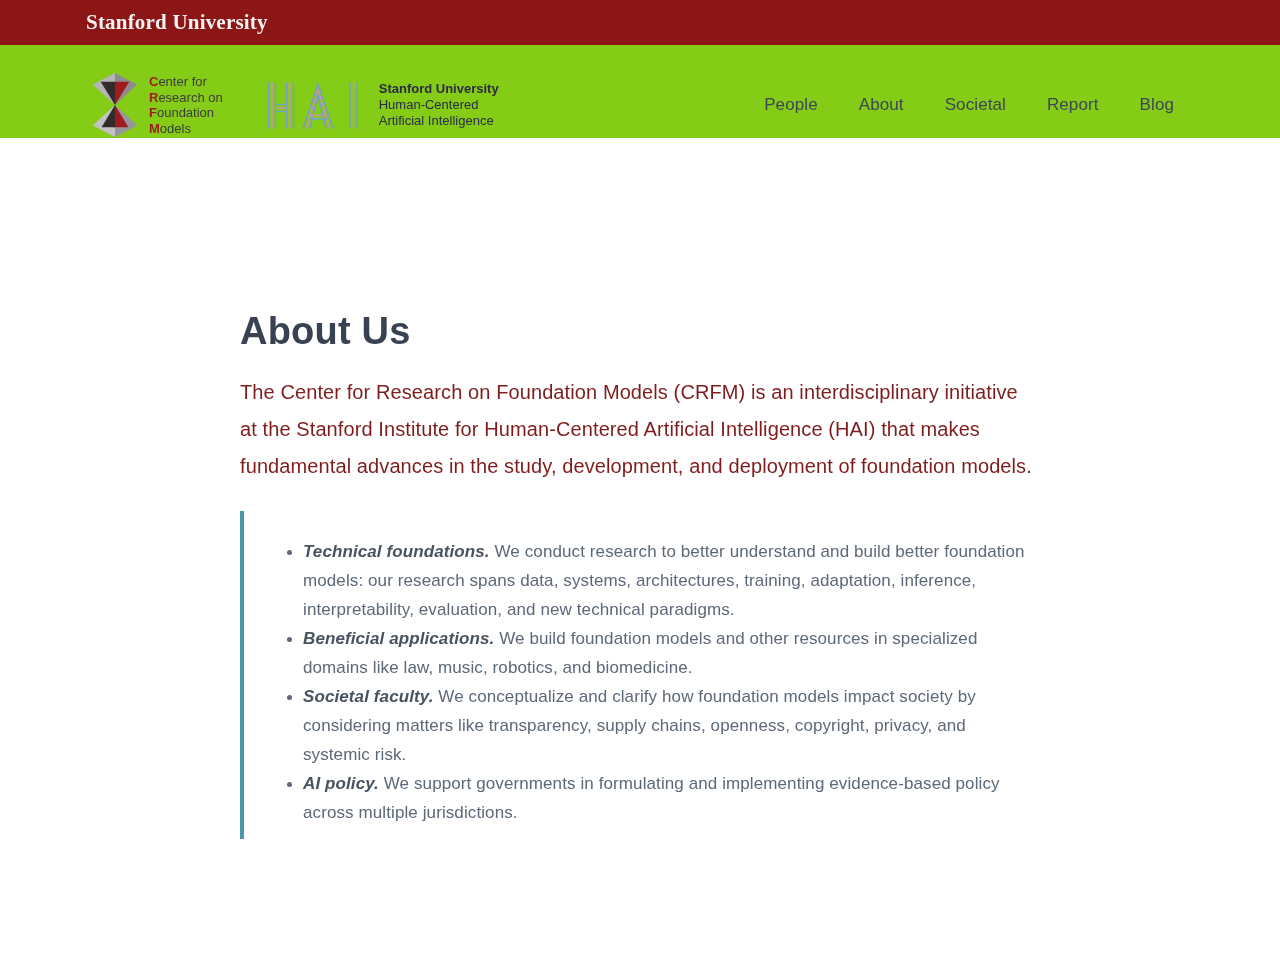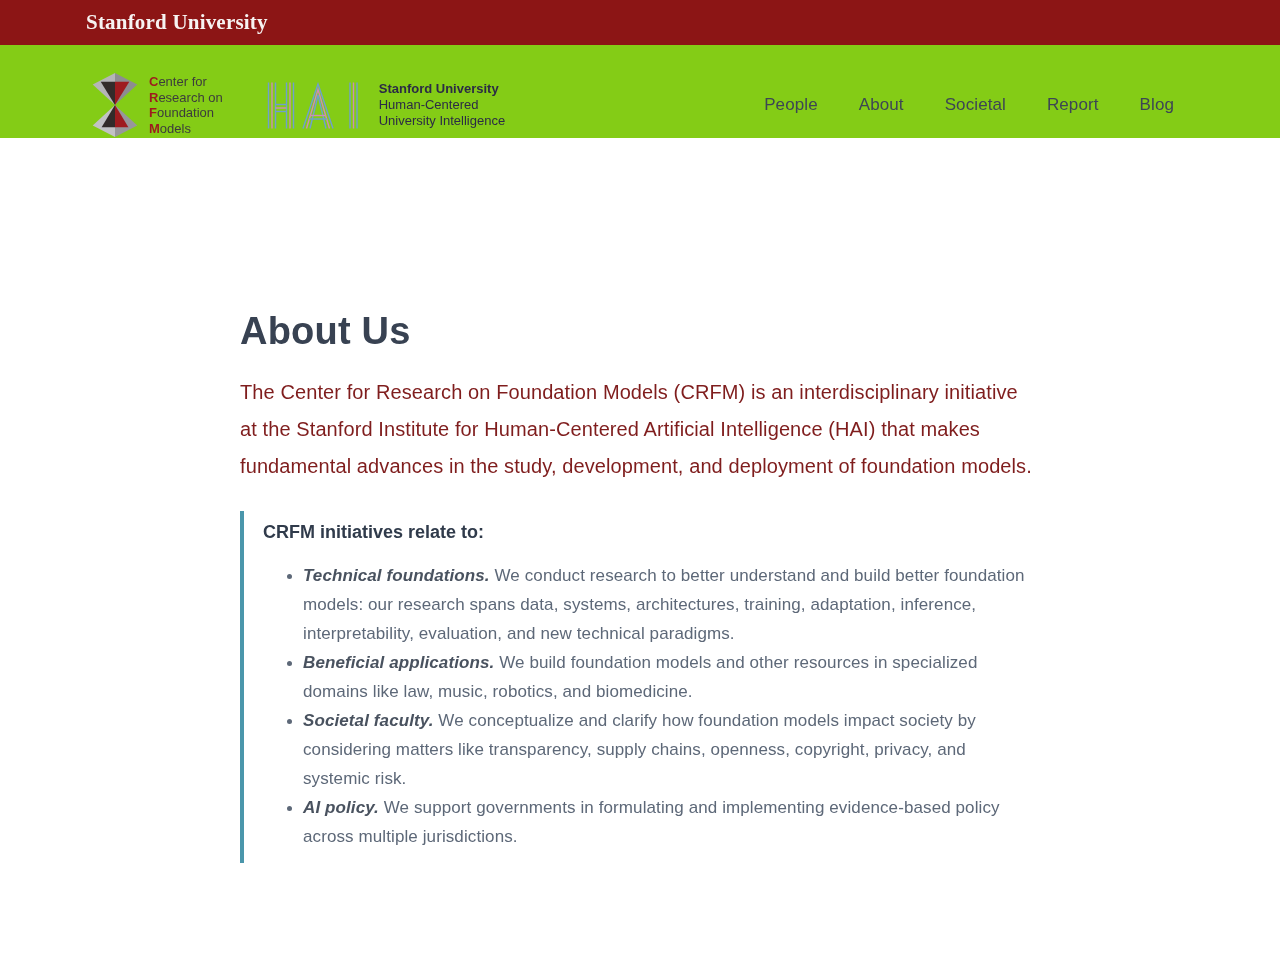--- a/index.html
+++ b/index.html
@@ -164,40 +164,39 @@
       <line x1="43" y1="33" x2="59" y2="33" stroke="#cd8db6"></line>
       <line x1="42" y1="36.5" x2="60" y2="36.5" stroke="#6fa0ce"></line>
 
       <line x1="83" y1="0" x2="83" y2="46" stroke="#6fa0ce"></line>
       <line x1="86.5" y1="0" x2="86.5" y2="46" stroke="#cd8db6"></line>
       <line x1="90" y1="0" x2="90" y2="46" stroke="#6fa0ce"></line>
     </svg>
     <div class="hai-wordmark">
       <div class="bold">Stanford University</div>
       <div>Human-Centered</div>
-      <div>University Intelligence</div>
+      <div>Artificial Intelligence</div>
     </div>
   </a>
 
   <nav class="nav">
     <a href="#">People</a>
     <a href="#">About</a>
     <a href="#">Societal</a>
     <a href="#">Report</a>
     <a href="#">Blog</a>
   </nav>
 </div>
 
 <div class="main">
   <h1 class="page-title">About Us</h1>
 
   <p>The Center for Research on Foundation Models (CRFM) is an interdisciplinary initiative at the Stanford Institute for Human-Centered Artificial Intelligence (HAI) that makes fundamental advances in the study, development, and deployment of foundation models.</p>
 
   <blockquote class="quote">
-    <div class="quote-heading">CRFM initiatives relate to:</div>
     <ul>
       <li>
         <strong>Technical foundations.</strong>
         <span>We conduct research to better understand and build better foundation models: our research spans data, systems, architectures, training, adaptation, inference, interpretability, evaluation, and new technical paradigms.</span>
       </li>
       <li>
         <strong>Beneficial applications.</strong>
         <span>We build foundation models and other resources in specialized domains like law, music, robotics, and biomedicine.</span>
       </li>
       <li>

